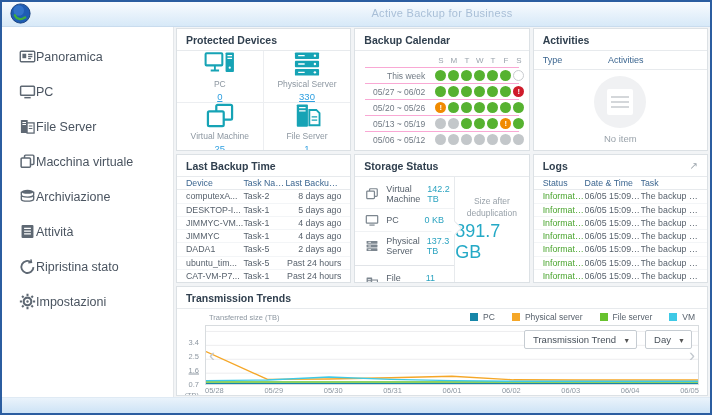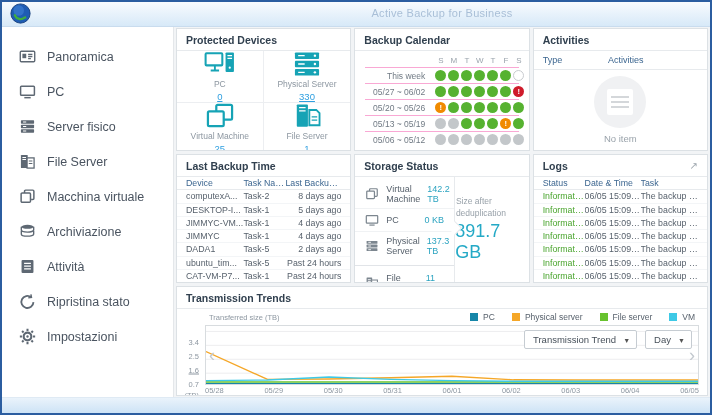--- a/index.html
+++ b/index.html
@@ -8,21 +8,21 @@
     border:2px solid #2b5da0;background:#fff;
     font-family:"Liberation Sans",sans-serif;-webkit-font-smoothing:antialiased;
   }
   
   .topbar{position:absolute;left:0;top:0;right:0;height:24px;background:linear-gradient(#f8fbfe,#d7e9f8);border-bottom:1px solid #c9dcee;z-index:5}
   .logo{position:absolute;left:8px;top:1px;width:21px;height:21px;cursor:pointer}
   .logo svg{width:100%;height:100%;display:block}
   .app-title{position:absolute;left:172px;right:0;top:5px;text-align:center;font-size:11px;color:#a9bfd7;letter-spacing:.3px}
   
   .sidebar{position:absolute;left:0;top:24px;bottom:15px;width:171px;background:#fff;border-right:1px solid #e4e7ea;padding-top:13px;z-index:4}
-  .sb-item{display:flex;align-items:center;gap:11px;padding:9px 0 9px 17px;font-size:12.5px;color:#4a5460;cursor:pointer}
+  .sb-item{display:flex;align-items:center;padding:9px 0 9px 17px;font-size:12.5px;color:#4a5460;cursor:pointer}
   .ic{display:inline-block}
   .ic svg{width:100%;height:100%;display:block}
   .sb-item .ic{width:17px;height:17px;color:#5e6873;flex:0 0 17px}
   
   .main{position:absolute;left:172px;top:24px;right:0;bottom:15px;background:#f2f4f6;padding:2px;
         display:grid;grid-template-columns:1fr 1fr 1fr;grid-template-rows:123px 129px 1fr;gap:3px}
   .card{background:#fff;border:1px solid #dce1e5;display:flex;flex-direction:column;min-height:0;overflow:hidden}
   .card>header{padding:5px 9px 4px;border-bottom:1px solid #e7eaed;display:flex;align-items:center;justify-content:space-between;flex:0 0 auto}
   .card h3{margin:0;font-size:10.5px;font-weight:bold;color:#31404f}
   .hdr-ic{font-size:10px;color:#9aa3ab;cursor:pointer;line-height:1}
@@ -71,21 +71,21 @@
   
   .ss-wrap{flex:1;display:flex;position:relative;min-height:0}
   .ss-list{width:57%;padding:3px 0;display:flex;flex-direction:column;justify-content:space-evenly}
   .ss-item{display:flex;align-items:center;gap:7px;padding:4px 10px;font-size:9px;color:#57616c}
   .ss-item + .ss-item{border-top:1px solid #f0f2f4}
   .ss-item.gap{border-top:1px solid #e1e4e8;margin-top:5px;padding-top:7px}
   .ss-item .ic{width:14px;height:14px;color:#7c868f;flex:0 0 14px}
   .ss-val{margin-left:auto;color:#2ba3c0}
   .ss-right{flex:1;border-left:1px solid #e7eaed;display:flex;flex-direction:column;align-items:center;justify-content:center;position:relative}
   .ss-notch{position:absolute;left:-5px;top:44%;width:9px;height:9px;background:#fff;border-top:1px solid #e7eaed;border-right:1px solid #e7eaed;transform:rotate(45deg)}
-  .ss-dedup-label{font-size:8.5px;color:#98a1a9;line-height:1.3;width:72px}
+  .ss-dedup-label{font-size:8.5px;color:#98a1a9;text-align:center;line-height:1.3;width:72px}
   .ss-dedup-value{font-size:18px;color:#24a9c6;margin-top:2px}
   
   .tr-content{flex:1;position:relative;min-height:0}
   .tr-legend{position:absolute;top:3px;right:12px;display:flex;gap:17px;align-items:center;z-index:2}
   .tr-leg{display:flex;align-items:center;gap:5px;font-size:8.5px;color:#57616c}
   .tr-sq{width:8px;height:8px;display:inline-block}
   .tr-ylabel{position:absolute;top:4px;left:32px;font-size:7.5px;color:#8d97a1;z-index:2}
   .yaxis{position:absolute;left:0;width:27px;top:28px;height:58px}
   .yaxis span{position:absolute;right:5px;transform:translateY(-50%);font-size:7.5px;color:#8d97a1}
   .plotwrap{position:absolute;left:28px;right:8px;top:16px;height:58px;border:1px solid #d8dcdf;background:#fff}
@@ -126,33 +126,20 @@
       <span>Panoramica</span>
     </div>
     <div class="sb-item">
       <span class="ic ">
         <svg viewBox="0 0 16 16" fill="none" stroke="currentColor" stroke-width="1.4">
           <rect x="1.5" y="3" width="13" height="8.6" rx="0.8"></rect>
           <path d="M5 13.8h6"></path>
         </svg>
       </span>
       <span>PC</span>
-    </div>
-    <div class="sb-item">
-      <span class="ic ">
-        <svg viewBox="0 0 16 16" fill="currentColor">
-          <rect x="1.8" y="2.2" width="12.4" height="3.2" rx="0.6"></rect>
-          <rect x="1.8" y="6.4" width="12.4" height="3.2" rx="0.6"></rect>
-          <rect x="1.8" y="10.6" width="12.4" height="3.2" rx="0.6"></rect>
-          <g stroke="#fff" stroke-width="1">
-            <path d="M3.8 3.8h3M3.8 8h3M3.8 12.2h3"></path>
-          </g>
-        </svg>
-      </span>
-      <span>Server fisico</span>
     </div>
     <div class="sb-item">
       <span class="ic ">
         <svg viewBox="0 0 16 16">
           <rect x="1.8" y="1.8" width="6.4" height="12.4" rx="0.6" fill="currentColor"></rect>
           <path d="M3.2 4.2h3.4M3.2 6.2h3.4" stroke="#fff" stroke-width="1"></path>
           <rect x="7.6" y="4.6" width="6.6" height="9.6" fill="#fff" stroke="currentColor" stroke-width="1.2"></rect>
           <path d="M9.2 7.6h3.4M9.2 9.8h3.4" stroke="currentColor" stroke-width="1"></path>
         </svg>
       </span>

